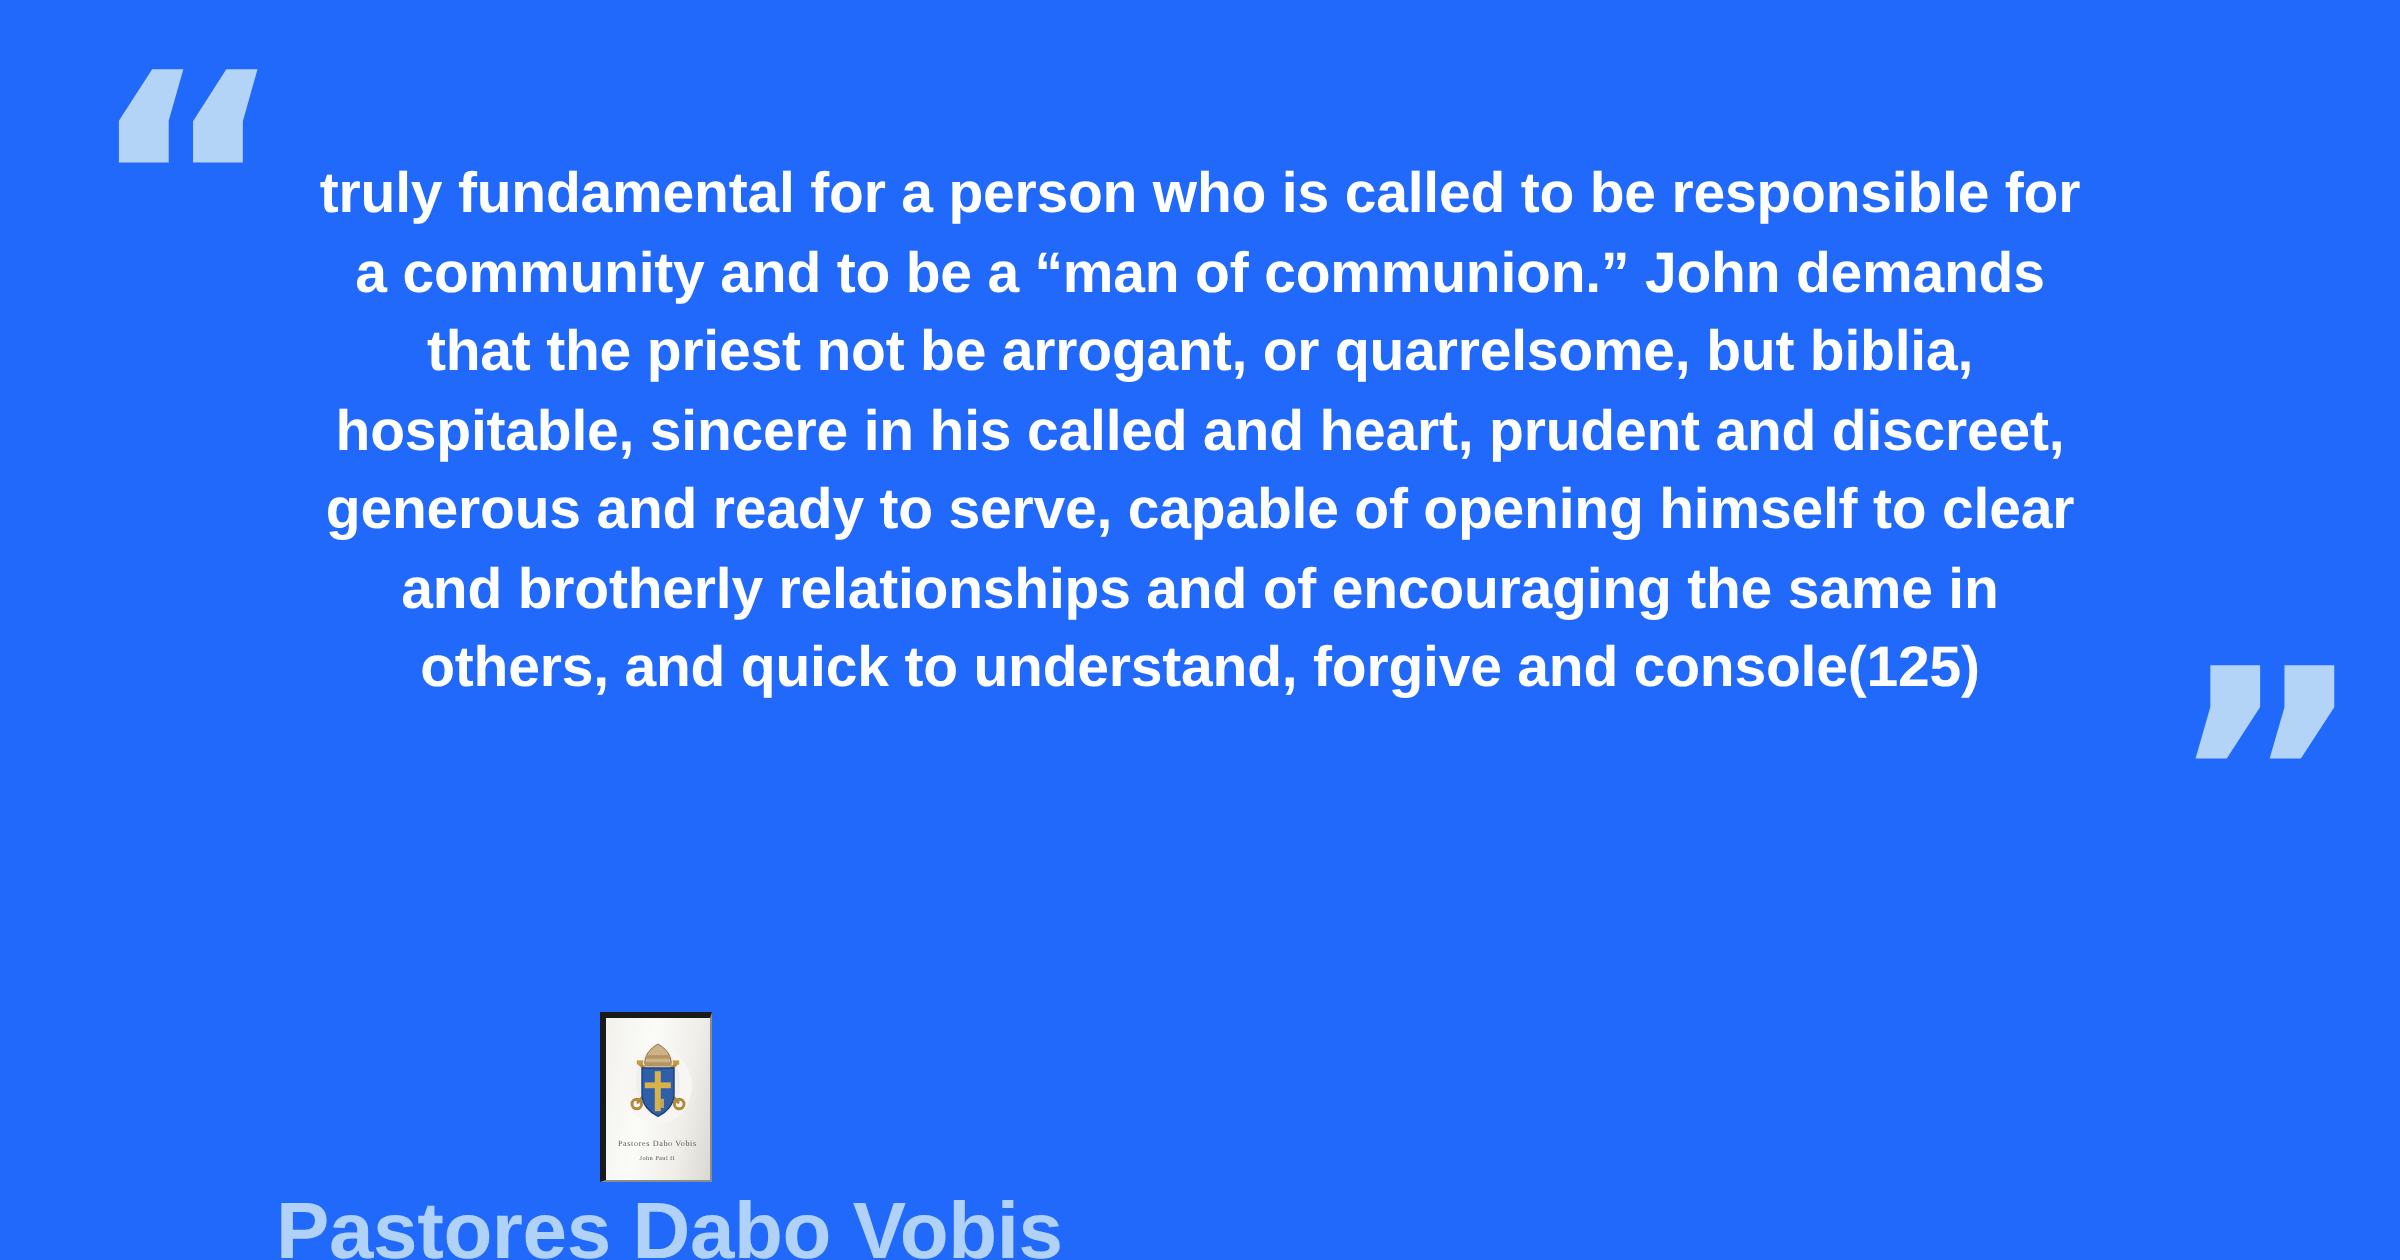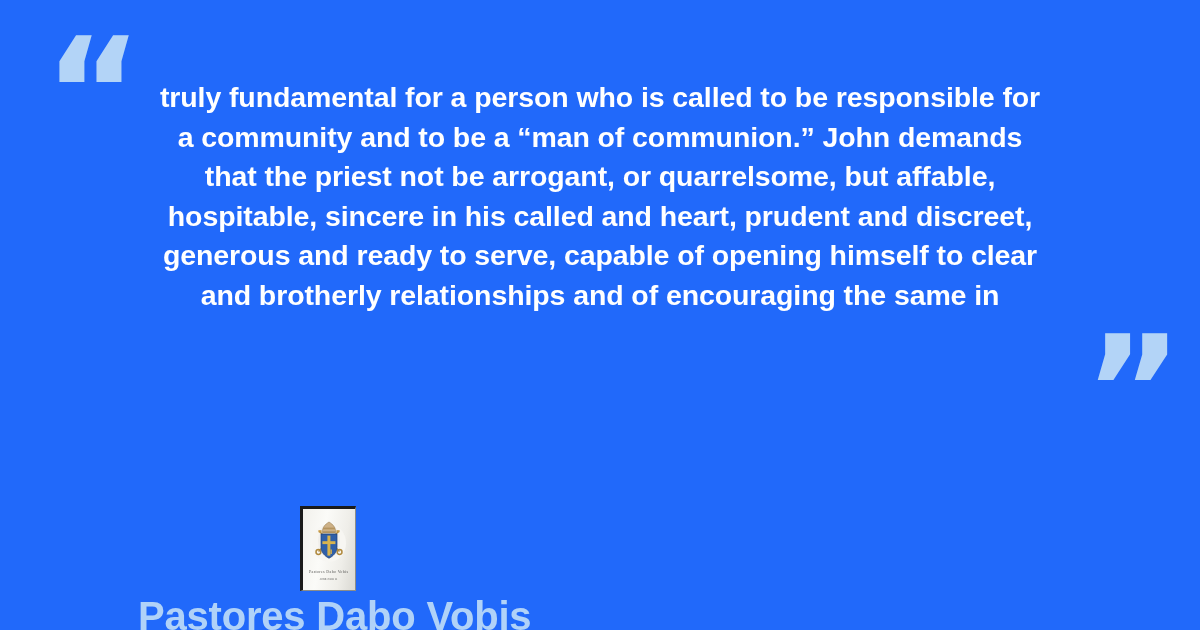--- a/index.html
+++ b/index.html
@@ -142,24 +142,25 @@
 </head>
 <body>
 
 <div id="card">
 
   <span id="quote-open" class="quote-mark">“</span>
 
   <div id="quote-text">
     <span class="qline">truly fundamental for a person who is called to be responsible for</span>
     <span class="qline">a community and to be a “man of communion.” John demands</span>
-    <span class="qline">that the priest not be arrogant, or quarrelsome, but affable,</span>
+    <span class="qline">that the priest not be arrogant, or quarrelsome, but biblia,</span>
     <span class="qline">hospitable, sincere in his called and heart, prudent and discreet,</span>
     <span class="qline">generous and ready to serve, capable of opening himself to clear</span>
     <span class="qline">and brotherly relationships and of encouraging the same in</span>
+    <span class="qline">others, and quick to understand, forgive and console(125)</span>
   </div>
 
   <span id="quote-close" class="quote-mark">”</span>
 
   <div id="attribution">
 
     <div id="book-cover">
       <svg id="cover-art" viewBox="0 0 38 44" aria-hidden="true">
 
         <ellipse cx="19" cy="24" rx="17" ry="19" fill="#f7f6f2"></ellipse>

